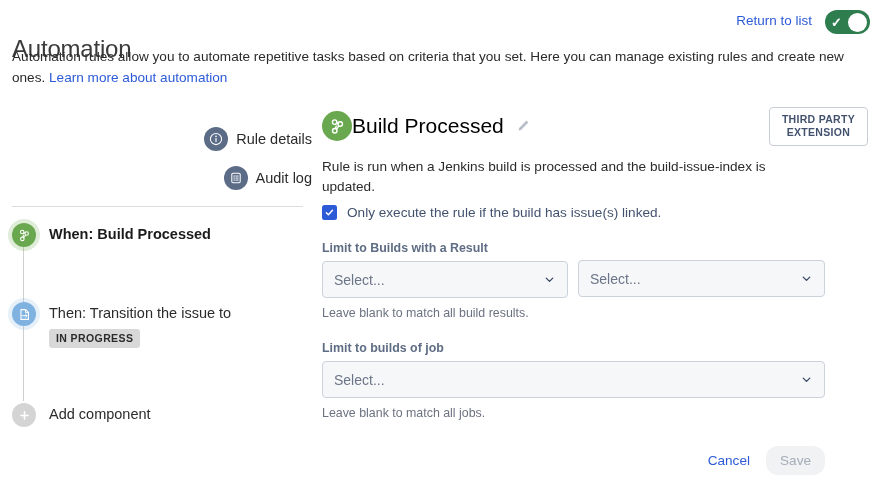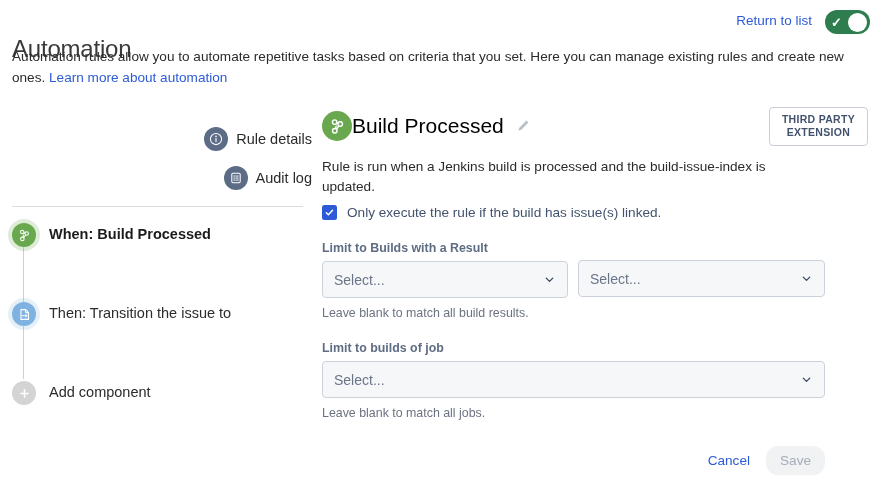--- a/index.html
+++ b/index.html
@@ -216,20 +216,21 @@
       <div class="tree-row">
         <span class="circ blue glow-blue">
           <svg width="15" height="15" viewBox="0 0 16 16">
               <path d="M4.2 2.8h5l3 3v7.4h-8z" fill="none" stroke="#fff" stroke-width="1.15" stroke-linejoin="round"></path>
               <path d="M9.1 2.9v3.1h3" fill="none" stroke="#fff" stroke-width="1.05"></path>
               <path d="M5.4 9.3h5.2M9.2 7.9l1.5 1.4-1.5 1.4" fill="none" stroke="#fff" stroke-width="1.05" stroke-linecap="round" stroke-linejoin="round"></path>
             </svg>
         </span>
         <span class="body">
           <span class="tree-title">Then: Transition the issue to</span><br>
+          <span class="status-chip">IN PROGRESS</span>
         </span>
       </div>
 
       <div class="tree-row">
         <span class="circ grey">
           <svg width="13" height="13" viewBox="0 0 16 16">
               <path d="M8 3.6v8.8M3.6 8h8.8" stroke="#fff" stroke-width="2" stroke-linecap="round"></path>
             </svg>
         </span>
         <span class="body">

